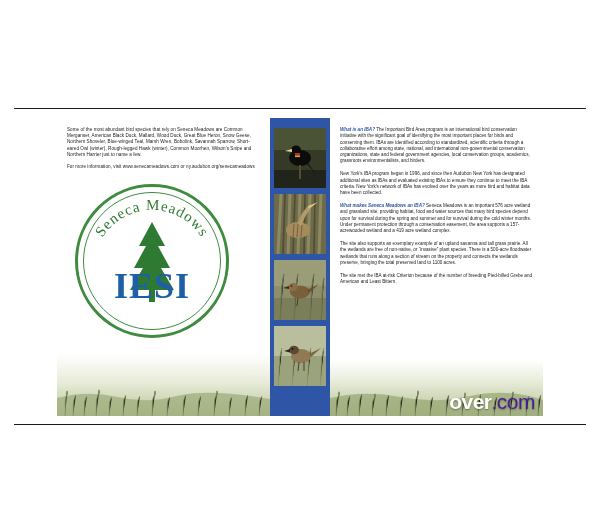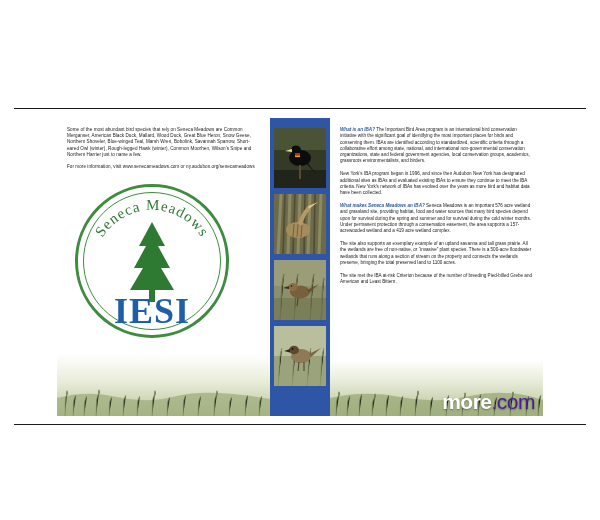--- a/index.html
+++ b/index.html
@@ -110,21 +110,20 @@
     left: 0;
     top: 84px;
     width: 154px;
     text-align: center;
     font-family: "Liberation Serif", serif;
     font-size: 36px;
     font-weight: bold;
     color: #1f5fa8;
     letter-spacing: 1px;
     line-height: 36px;
-    margin-top: 25px;
   }
 
   
   .left-marsh {
     position: absolute;
     left: 0;
     bottom: 0;
     width: 213px;
     height: 62px;
     overflow: hidden;
@@ -398,18 +397,18 @@
 
       <div class="right-text">
         <p><span class="q">What is an IBA?</span><span> The Important Bird Area program is an international bird conservation initiative with the significant goal of identifying the most important places for birds and conserving them. IBAs are identified according to standardized, scientific criteria through a collaborative effort among state, national, and international non-governmental conservation organizations, state and federal government agencies, local conservation groups, academics, grassroots environmentalists, and birders.</span></p>
         <p>New York's IBA program began in 1996, and since then Audubon New York has designated additional sites as IBAs and evaluated existing IBAs to ensure they continue to meet the IBA criteria.  New York's network of IBAs has evolved over the years as more bird and habitat data have been collected.</p>
         <p><span class="q">What makes Seneca Meadows an IBA?</span><span> Seneca Meadows is an important 576 acre wetland and grassland site, providing habitat, food and water sources that many bird species depend upon for survival during the spring and summer and for survival during the cold winter months. Under permanent protection through a conservation easement, the area supports a 157-acrewooded wetland and a 419 acre wetland complex.</span></p>
         <p>The site also supports an exemplary example of an upland savanna and tall grass prairie. All the wetlands are free of non-native, or “invasive” plant species. There is a 500-acre floodwater wetlands that runs along a section of stream on the property and connects the wetlands preserve, bringing the total preserved land to 1100 acres.</p>
         <p>The site met the IBA at-risk Criterion because of the number of breeding Pied-billed Grebe and American and Least Bittern.</p>
       </div>
 
       <div class="lynda">
-        <span class="brand">more</span><span class="dotcom">.com</span>
+        <span class="brand">over</span><span class="dotcom">.com</span>
       </div>
     </div>
 
   </div>
 </div>
 
 </body></html>

